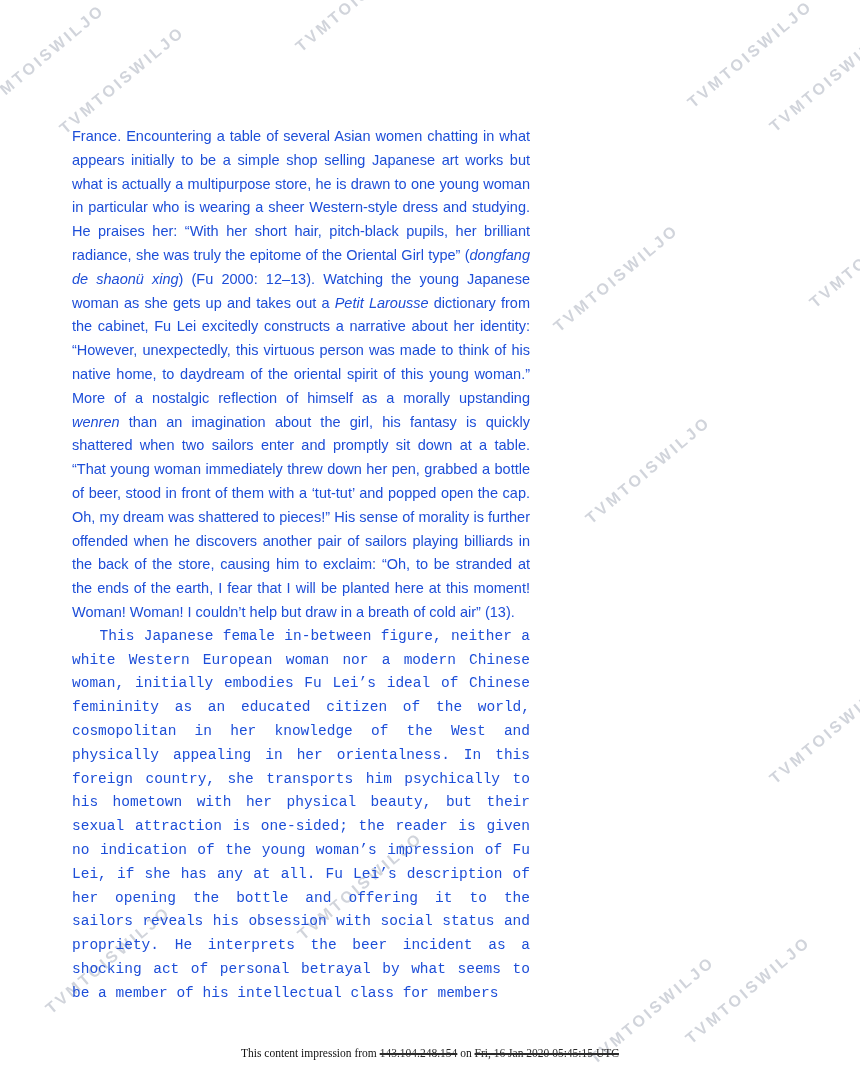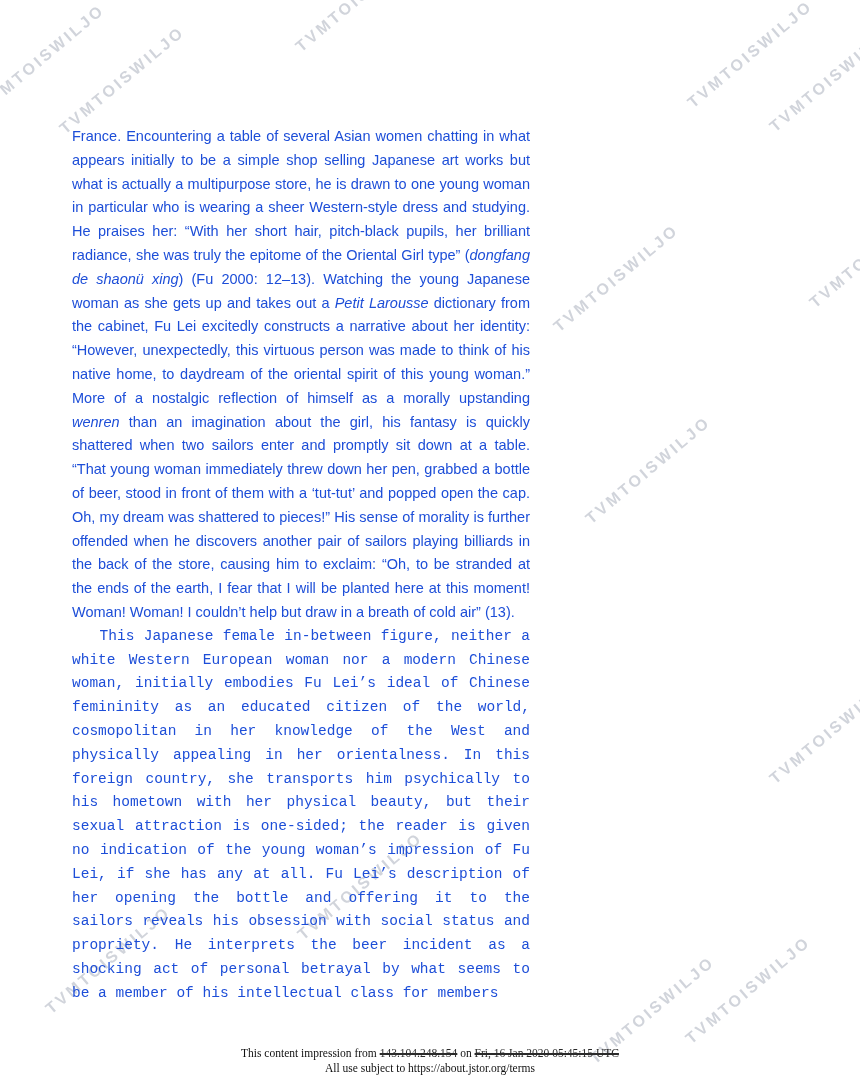--- a/index.html
+++ b/index.html
@@ -98,16 +98,15 @@
     </div>
 
 
   <div class="jstor-footer">
     <div>
       <span>This content impression from</span>
       <span class="struck">143.104.248.154</span>
       <span>on</span>
       <span class="struck">Fri, 16 Jan 2020 05:45:15 UTC</span>
     </div>
-    <div>All use subject to https://about.jstor.org/terms</div>
   </div>
 
 </div>
 
 </body></html>

